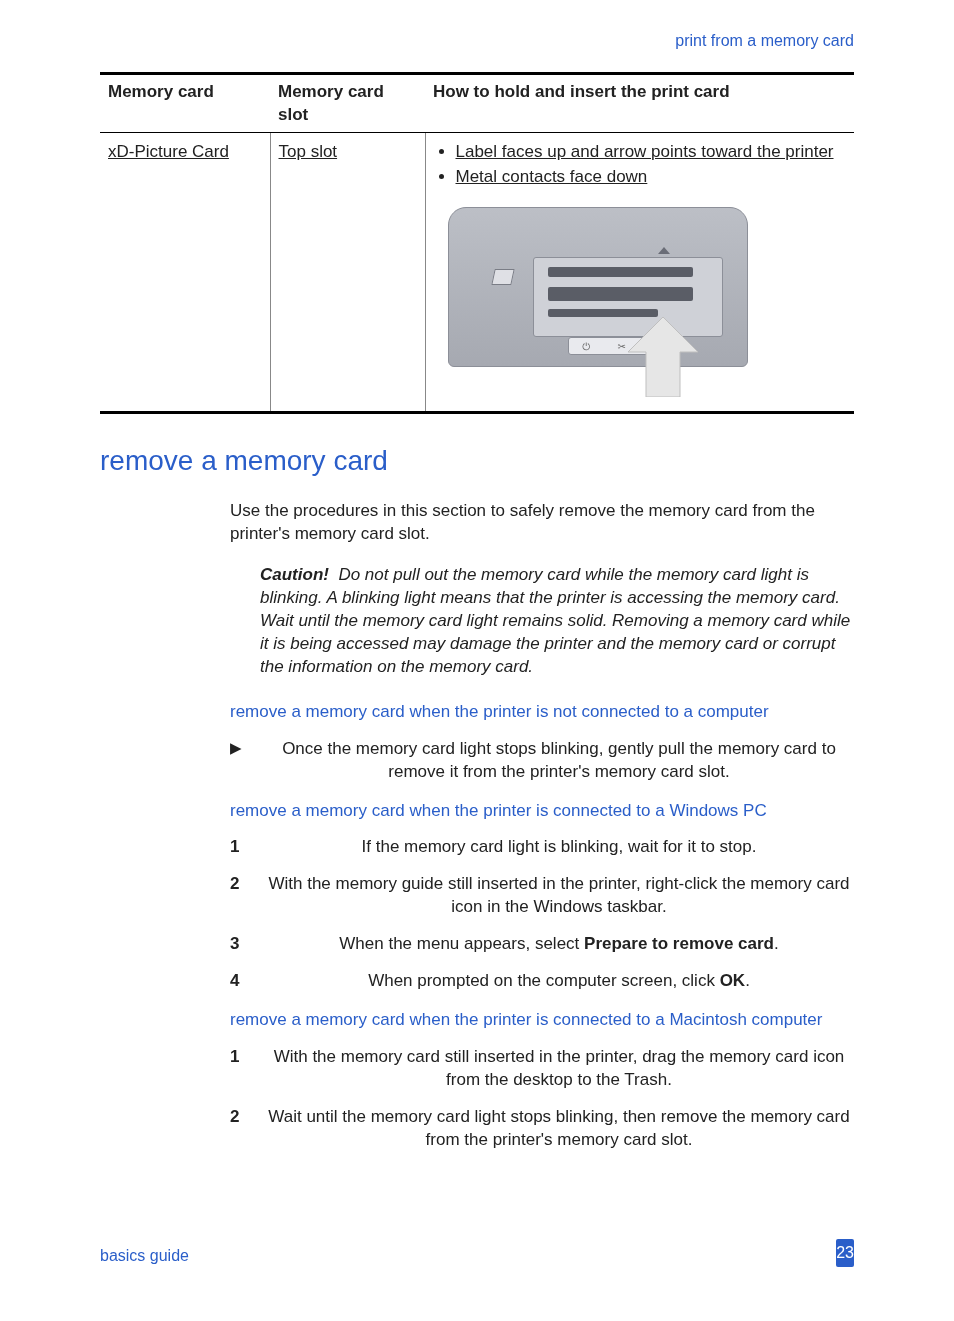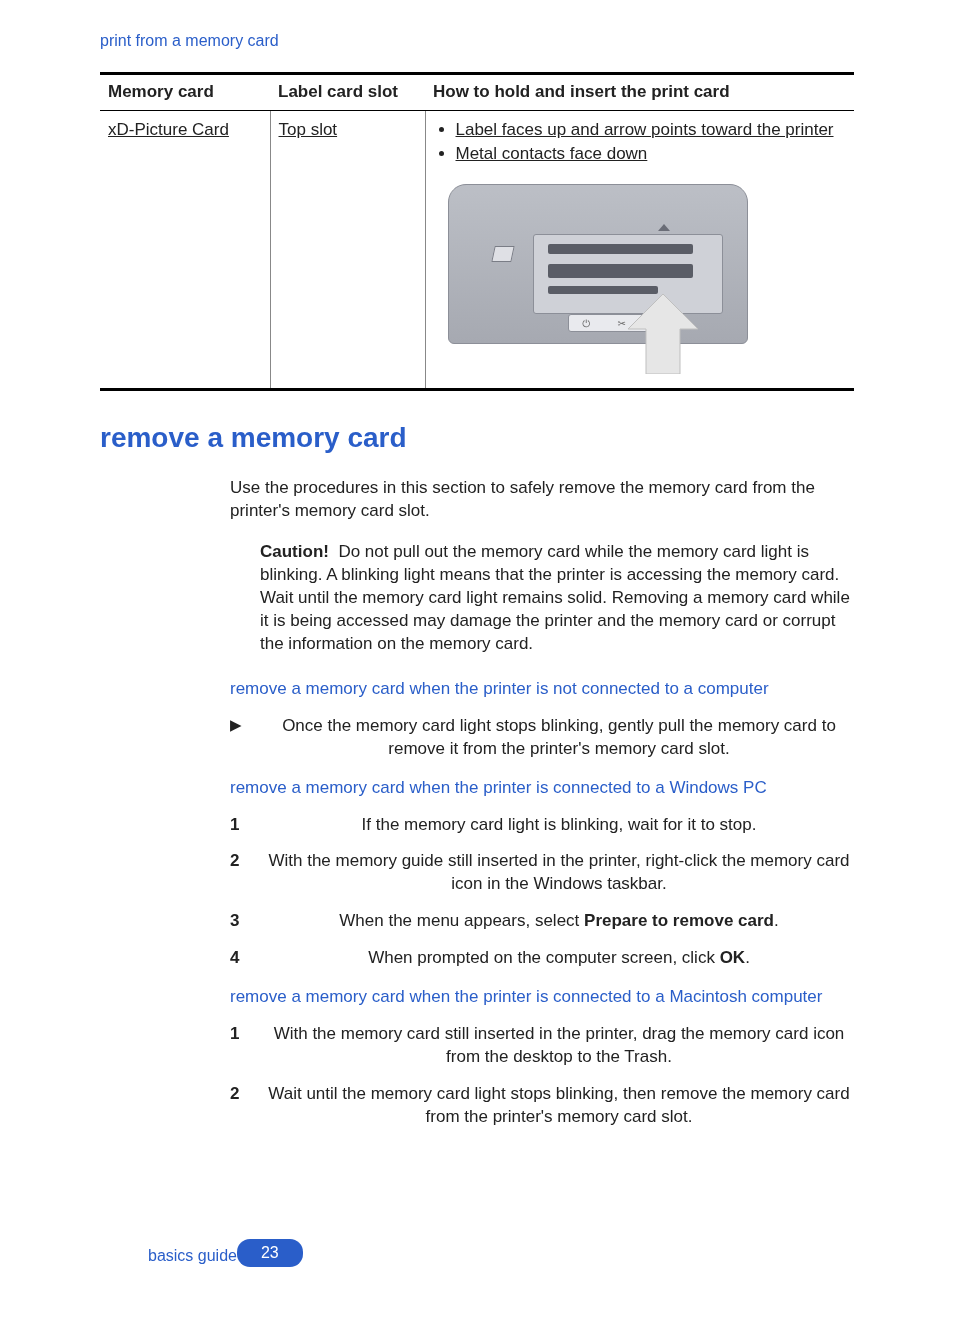--- a/index.html
+++ b/index.html
@@ -8,21 +8,21 @@
     font-size: 17px;
     color: #222;
     background: #fff;
     width: 954px;
     height: 1321px;
     position: relative;
     padding: 30px 100px 0 100px;
     line-height: 1.35;
   }
   .chapter-link {
-    text-align: left;
+    text-align: right;
     color: #2a5ec9;
     font-size: 16px;
     margin-bottom: 20px;
   }
   table.memcard {
     width: 100%;
     border-collapse: collapse;
     border-top: 3px solid #000;
     border-bottom: 3px solid #000;
     margin-bottom: 28px;
@@ -81,26 +81,26 @@
     position:absolute; left:45px; top:62px; width:20px; height:16px;
     border:1px solid #7a7d86; background:#dfe0e5; transform:skewX(-12deg);
   }
   .pr-tri{
     position:absolute; left:210px; top:40px; width:0;height:0;
     border-left:6px solid transparent;border-right:6px solid transparent;border-bottom:7px solid #6a6d77;
   }
   h2.section-title {
     color: #2a5ec9;
     font-size: 28px;
-    font-weight: bold;
+    font-weight: normal;
     margin-bottom: 20px;
   }
   .body-block { margin-left: 130px; }
   .body-block p { margin-bottom: 18px; }
-  .caution-block { margin-left: 160px; margin-bottom: 22px; }
+  .caution-block { margin-left: 160px; margin-bottom: 22px; font-style: italic; }
   .caution-block p { margin-bottom: 0; }
   .sub-heading {
     color: #2a5ec9;
     font-weight: normal;
     font-size: 17px;
     margin-left: 130px;
     margin-bottom: 14px;
     margin-top: 10px;
   }
   .step-list, .arrow-list { margin-left: 130px; margin-bottom: 16px; }
@@ -108,38 +108,38 @@
   .step-num { width: 34px; font-weight: bold; flex-shrink:0; }
   .step-body { flex:1;text-align:center; }
   .step-body p { margin-top: 14px; }
   .arrow-row { display:flex; margin-bottom:14px;}
   .arrow-sym { width:34px; flex-shrink:0; font-size:15px;}
   .footer {
     position: absolute;
     bottom: 54px;
     left: 100px;
     right: 100px;
-    display:flex; align-items:flex-end;margin-left:48px;
+    display:flex; justify-content:space-between; align-items:flex-end;
   }
   .footer-left { color:#2a5ec9; font-size:16px;}
   .page-num {
     background:#2a5ec9; color:#fff; font-size:16px;
-    padding:3px 24px; border-radius:13px;
+    padding:3px 0; border-radius:2px;
   }
 </style>
 </head>
 <body>
 
 <div class="chapter-link">print from a memory card</div>
 
 <table class="memcard">
   <thead>
     <tr>
       <th class="col1">Memory card</th>
-      <th class="col2">Label card slot</th>
+      <th class="col2">Memory card slot</th>
       <th>How to hold and insert the print card</th>
     </tr>
   </thead>
   <tbody>
     <tr>
       <td>xD-Picture Card</td>
       <td>Top slot</td>
       <td>
         <ul class="bullets">
           <li>Label faces up and arrow points toward the printer</li>

